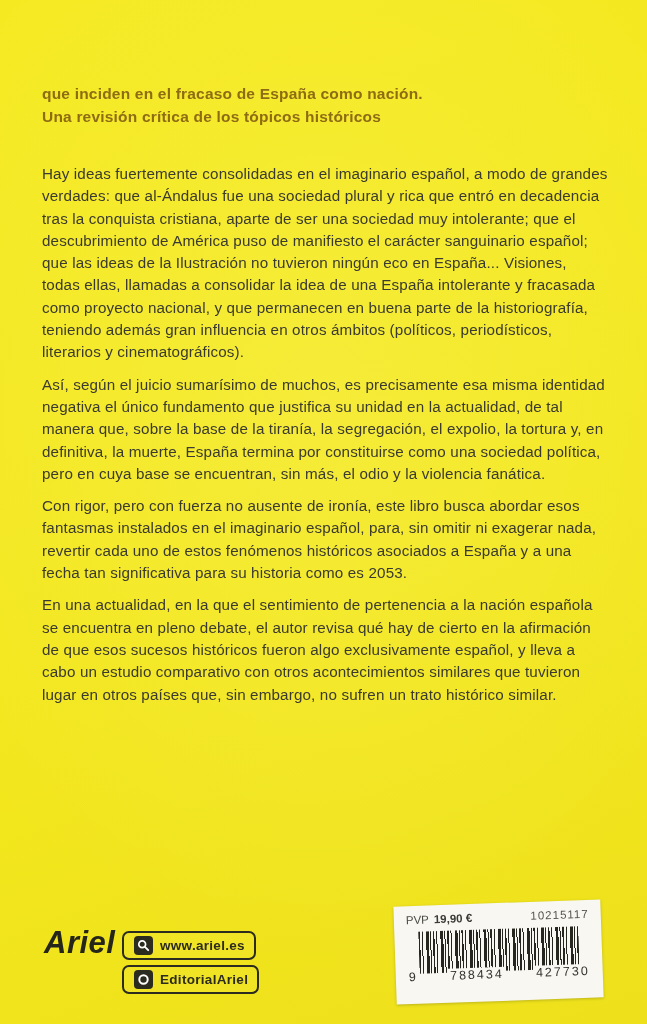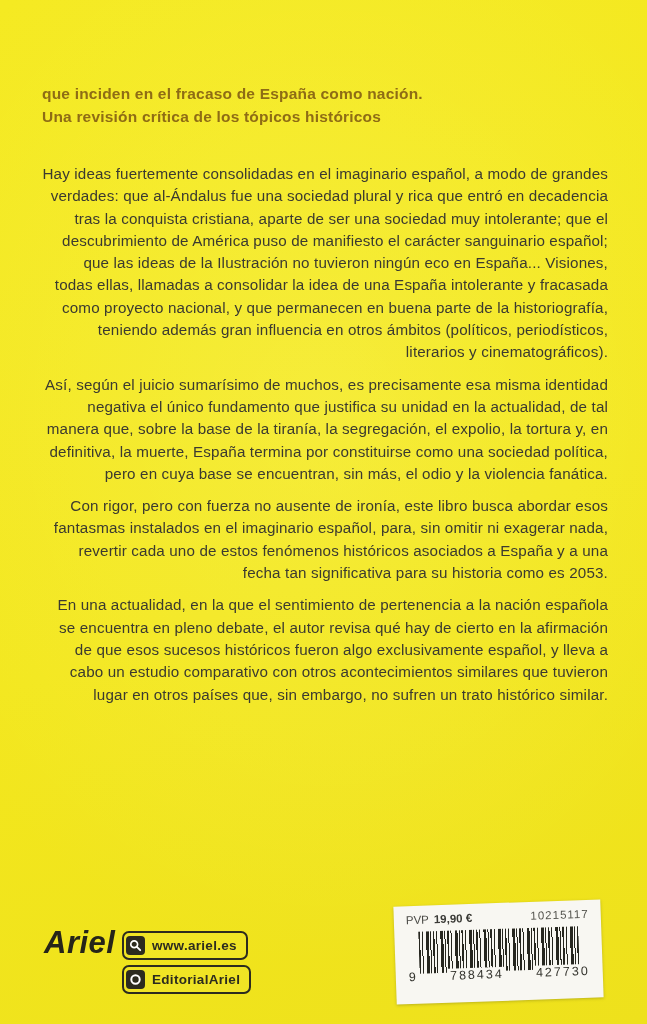--- a/index.html
+++ b/index.html
@@ -30,21 +30,21 @@
   .synopsis {
     position: absolute;
     left: 42px;
     top: 163px;
     width: 566px;
     font-size: 15.2px;
     line-height: 22.3px;
     letter-spacing: 0.15px;
     color: #3b3a30;
   }
-  .synopsis p { margin: 0 0 10px 0; text-align: right; }
+  .synopsis p { margin: 0 0 10px 0; }
 
   
   .publisher-logo {
     position: absolute;
     left: 44px;
     top: 925px;
     font-family: Liberation Sans, sans-serif;
     font-style: italic;
     font-weight: bold;
     font-size: 31px;
@@ -59,21 +59,21 @@
     display: flex;
     flex-direction: column;
     gap: 5px;
   }
   .badge {
     display: inline-flex;
     align-items: center;
     gap: 7px;
     border: 2px solid #2c2b1f;
     border-radius: 7px;
-    padding: 2px 9px 2px 2px;
+    padding: 2px 9px 2px 10px;
     height: 21px;
     width: max-content;
     background: rgba(255,255,255,0.04);
   }
   .badge .icon-box {
     width: 19px;
     height: 19px;
     border-radius: 4px;
     background: #2c2b1f;
     display: flex;

